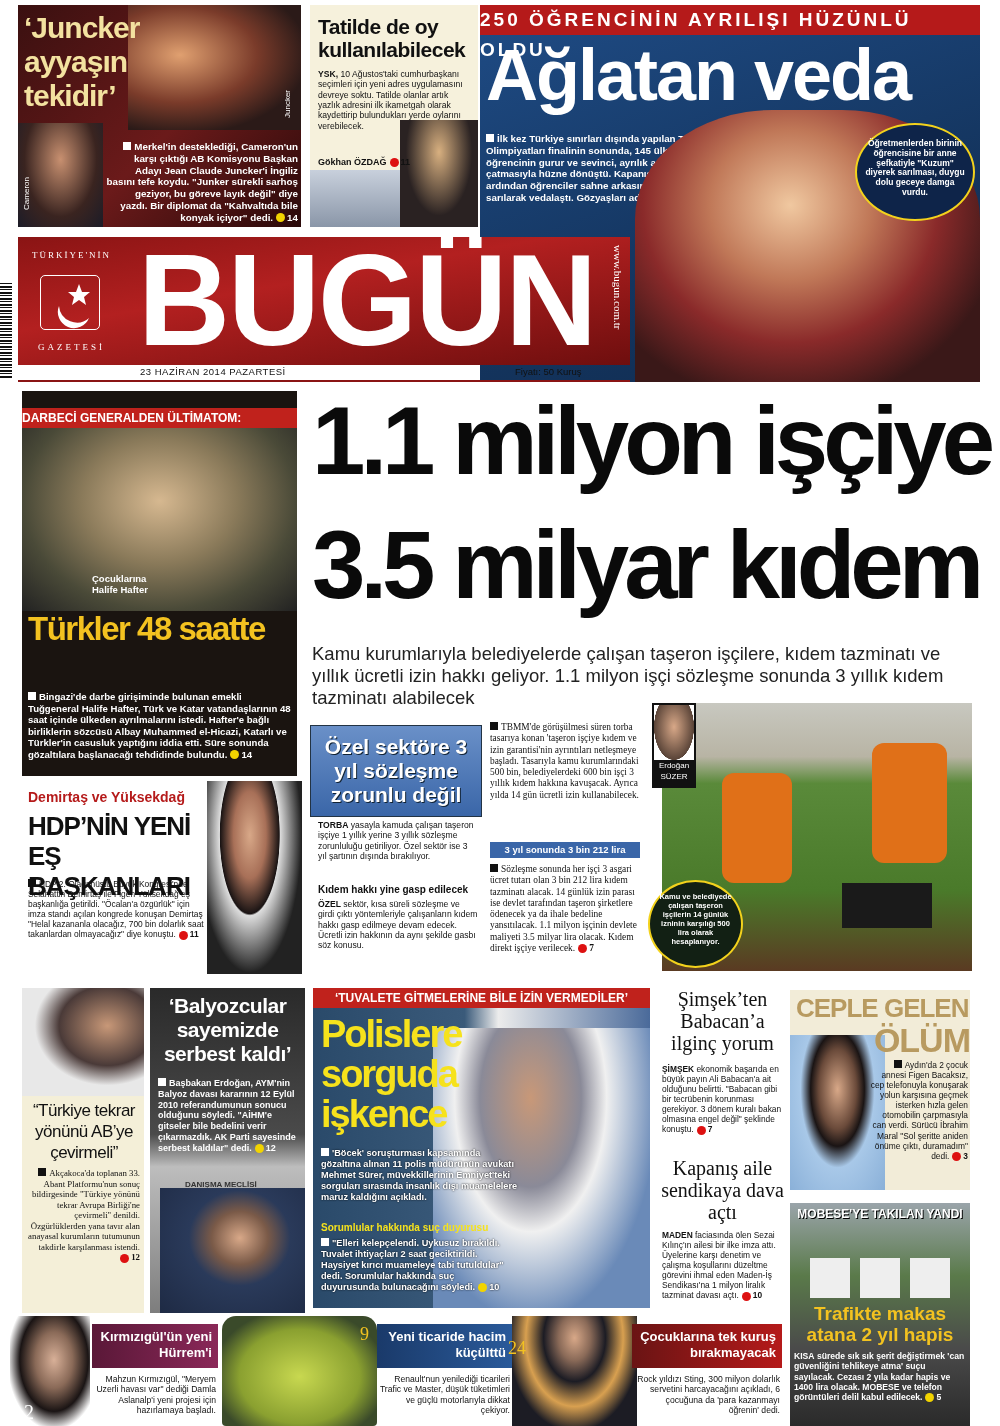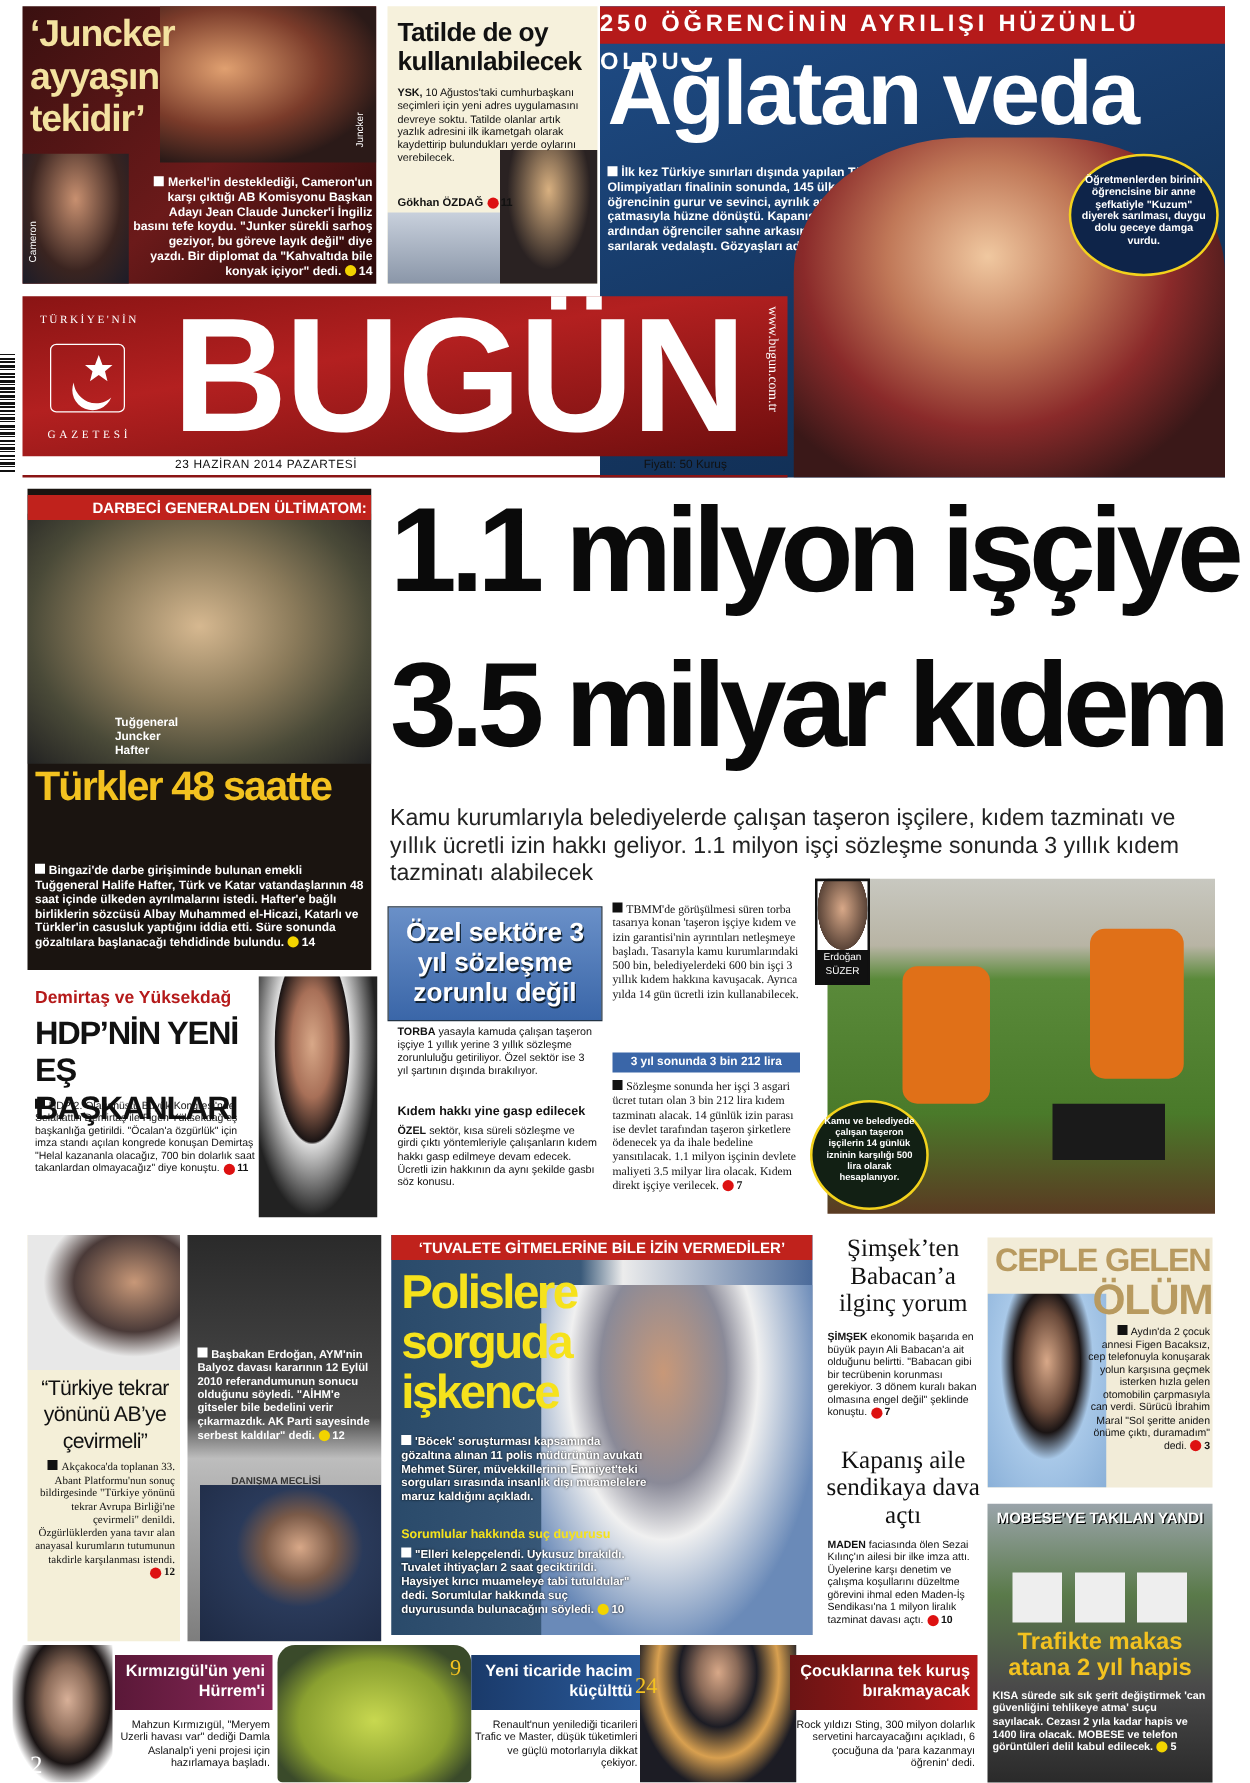--- a/index.html
+++ b/index.html
@@ -52,22 +52,22 @@
   <div class="abs serif" style="left:20px;top:105px;color:#fff;font-size:9px;letter-spacing:3px">GAZETESİ</div>
   <div class="abs" style="left:120px;top:-2px;color:#fff;font-weight:bold;font-size:130px;line-height:130px;letter-spacing:-2px;transform:scaleX(0.98);transform-origin:left">BUGÜN</div>
   <div class="abs serif" style="left:594px;top:8px;color:#fff;font-size:11px;writing-mode:vertical-rl">www.bugun.com.tr</div>
 </div>
 <div class="abs" style="left:140px;top:366px;font-size:9.5px;letter-spacing:0.5px">23 HAZİRAN 2014 PAZARTESİ</div>
 <div class="abs" style="left:515px;top:366px;font-size:9.5px">Fiyatı: 50 Kuruş</div>
 <div class="abs" style="left:18px;top:380px;width:612px;height:2px;background:#8a1414"></div>
 
 <div class="abs" style="left:22px;top:391px;width:275px;height:385px;background:#1a1410;overflow:hidden">
   <div class="abs" style="left:0;top:20px;width:275px;height:200px;background:radial-gradient(ellipse at 50% 45%,#d6b890,#8a7a5a 40%,#4a4a38 70%,#222)"></div>
-  <div class="abs" style="left:0;top:5px;width:275px;height:20px;background:#c0221c;color:#fff;font-weight:bold;font-size:12px;line-height:20px;padding-left:52px">DARBECİ GENERALDEN ÜLTİMATOM:</div>
-  <div class="abs" style="left:70px;top:183px;width:65px;color:#fff;font-weight:bold;font-size:9.5px;line-height:1.15">Tuğgeneral Juncker Hafter</div>
+  <div class="abs" style="left:0;top:17px;width:275px;height:20px;background:#c0221c;color:#fff;font-weight:bold;font-size:12px;line-height:20px;">DARBECİ GENERALDEN ÜLTİMATOM:</div>
+  <div class="abs" style="left:70px;top:183px;width:65px;color:#fff;font-weight:bold;font-size:9.5px;line-height:1.15">Çocuklarına Halife Hafter</div>
   <div class="abs cond" style="left:6px;top:220px;color:#f3c220;font-size:33px;line-height:36px;letter-spacing:-1.5px;white-space:nowrap">Türkler 48 saatte</div>
   <p class="abs" style="left:6px;top:300px;width:264px;color:#fff;font-size:9.6px;font-weight:bold"><span class="bullet" style="background:#fff"></span><span>Bingazi'de darbe girişiminde bulunan emekli Tuğgeneral Halife Hafter, Türk ve Katar vatandaşlarının 48 saat içinde ülkeden ayrılmalarını istedi. Hafter'e bağlı birliklerin sözcüsü Albay Muhammed el-Hicazi, Katarlı ve Türkler'in casusluk yaptığını iddia etti. Süre sonunda gözaltılara başlanacağı tehdidinde bulundu.</span><span class="dot dy"></span><span>14</span></p>
 </div>
 
 <div class="abs cond" style="left:312px;top:386px;font-size:96px;line-height:110px;letter-spacing:-5px;white-space:nowrap;color:#0a0a0a">1.1 milyon işçiye</div>
 <div class="abs cond" style="left:312px;top:510px;font-size:96px;line-height:110px;letter-spacing:-5px;white-space:nowrap;color:#0a0a0a">3.5 milyar kıdem</div>
 <p class="abs" style="left:312px;top:643px;width:665px;font-size:18.5px;line-height:22px;color:#222">Kamu kurumlarıyla belediyelerde çalışan taşeron işçilere, kıdem tazminatı ve yıllık ücretli izin hakkı geliyor. 1.1 milyon işçi sözleşme sonunda 3 yıllık kıdem tazminatı alabilecek</p>
 
 <div class="abs" style="left:310px;top:725px;width:172px;height:92px;background:linear-gradient(#6a90c8,#3a66a8);border:1px solid #234;display:flex;align-items:center;justify-content:center;text-align:center">
   <div class="cond" style="color:#fff;font-size:21px;line-height:24px;padding:0 6px;text-shadow:1px 1px 0 #123">Özel sektöre 3 yıl sözleşme zorunlu değil</div>
@@ -98,20 +98,21 @@
   <p class="abs" style="left:6px;top:98px;width:180px;font-size:8.4px"><span class="bullet" style="background:#111"></span><span>HDP 2. Olağanüstü Büyük Kongresi'nde Selahattin Demirtaş ile Figen Yüksekdağ eş başkanlığa getirildi. "Öcalan'a özgürlük" için imza standı açılan kongrede konuşan Demirtaş "Helal kazananla olacağız, 700 bin dolarlık saat takanlardan olmayacağız" diye konuştu.</span><span class="dot dr"></span><b>11</b></p>
 </div>
 
 <div class="abs" style="left:22px;top:988px;width:122px;height:325px;background:#f4efd8;overflow:hidden">
   <div class="abs" style="left:0;top:0;width:122px;height:108px;background:radial-gradient(ellipse at 70% 35%,#c89878,#4a3a38 40%,#e8e8e8 60%)"></div>
   <div class="abs" style="left:4px;top:112px;width:116px;font-size:17px;line-height:21px;text-align:center;letter-spacing:-0.5px">“Türkiye tekrar yönünü AB’ye çevirmeli”</div>
   <p class="abs serif" style="left:6px;top:180px;width:112px;font-size:8.8px;text-align:right"><span class="bullet" style="background:#111"></span><span>Akçakoca'da toplanan 33. Abant Platformu'nun sonuç bildirgesinde "Türkiye yönünü tekrar Avrupa Birliği'ne çevirmeli" denildi. Özgürlüklerden yana tavır alan anayasal kurumların tutumunun takdirle karşılanması istendi.</span><span class="dot dr"></span><b>12</b></p>
 </div>
 
 <div class="abs" style="left:150px;top:988px;width:155px;height:325px;background:linear-gradient(#2a2a2a,#4a4a4a 45%,#bdbdbd 55%,#7d7d7d);overflow:hidden">
+  <div class="abs cond" style="left:0;top:6px;width:155px;color:#fff;font-size:21px;line-height:24px;text-align:center;letter-spacing:-0.5px">‘Balyozcular sayemizde serbest kaldı’</div>
   <p class="abs" style="left:8px;top:90px;width:145px;color:#fff;font-size:9px;font-weight:bold"><span class="bullet" style="background:#fff"></span><span>Başbakan Erdoğan, AYM'nin Balyoz davası kararının 12 Eylül 2010 referandumunun sonucu olduğunu söyledi. "AİHM'e gitseler bile bedelini verir çıkarmazdık. AK Parti sayesinde serbest kaldılar" dedi.</span><span class="dot dy"></span><span>12</span></p>
   <div class="abs" style="left:35px;top:192px;font-size:8px;font-weight:bold;color:#333">DANIŞMA MECLİSİ</div>
   <div class="abs" style="left:10px;top:200px;width:145px;height:125px;background:radial-gradient(ellipse at 55% 40%,#d8a888,#7a5a48 25%,#2a3a5a 45%,#1e2a44)"></div>
 </div>
 
 <div class="abs" style="left:313px;top:988px;width:337px;height:320px;background:linear-gradient(90deg,#2a4a6a,#3a5a7a 45%,#ececec 55%,#4a6a9a);overflow:hidden">
   <div class="abs" style="left:0;top:0;width:337px;height:20px;background:#c0221c;color:#fff;font-weight:bold;font-size:12px;line-height:20px;text-align:center">‘TUVALETE GİTMELERİNE BİLE İZİN VERMEDİLER’</div>
   <div class="abs" style="left:120px;top:40px;width:217px;height:280px;background:radial-gradient(ellipse at 45% 25%,#c89878,#8a8a98 30%,#f0f0f0 45%,#6a8ab8 75%)"></div>
   <div class="abs cond" style="left:8px;top:26px;width:140px;color:#f6e21c;font-size:38px;line-height:40px;letter-spacing:-2px">Polislere sorguda işkence</div>
   <p class="abs" style="left:8px;top:160px;width:200px;color:#fff;font-size:9.2px;font-weight:bold;text-shadow:0 0 2px #000"><span class="bullet" style="background:#fff"></span><span>'Böcek' soruşturması kapsamında gözaltına alınan 11 polis müdürünün avukatı Mehmet Sürer, müvekkillerinin Emniyet'teki sorguları sırasında insanlık dışı muamelelere maruz kaldığını açıkladı.</span></p>

